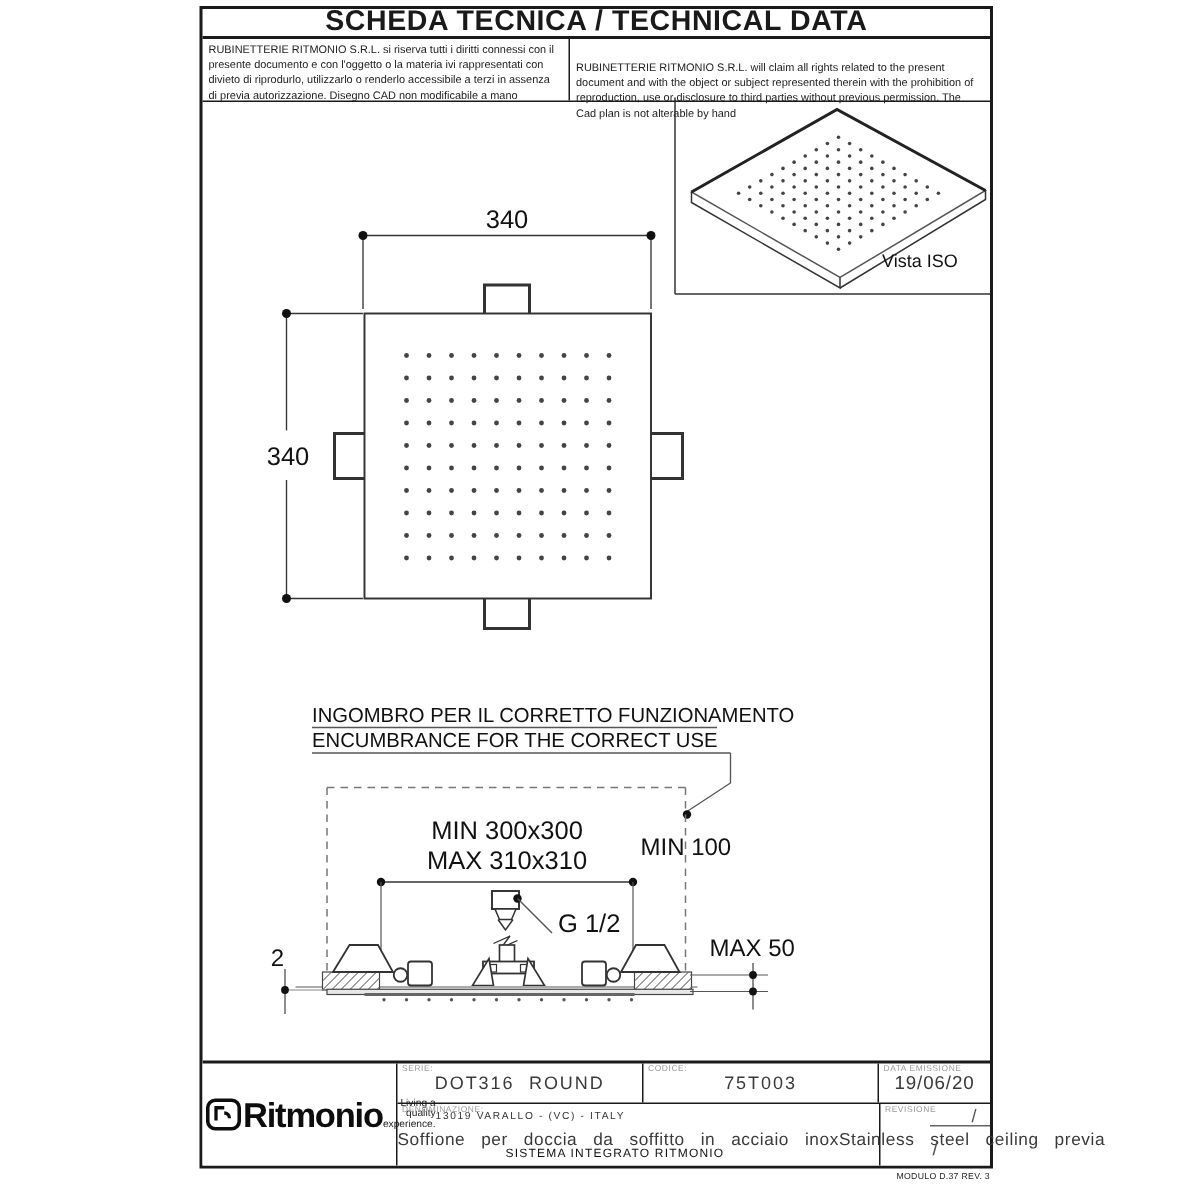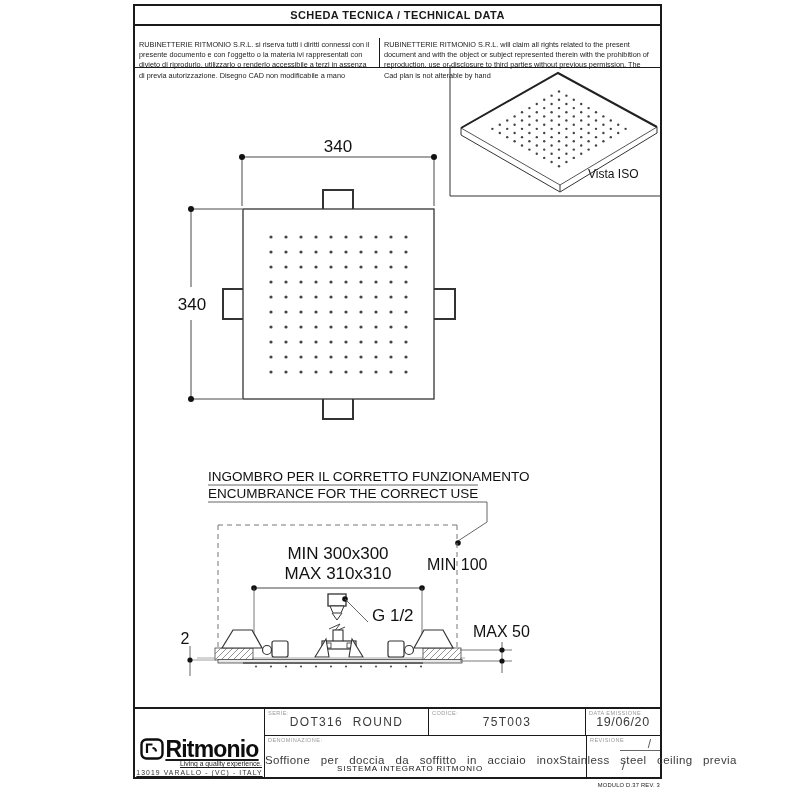--- a/index.html
+++ b/index.html
@@ -1,31 +1,31 @@
 <!DOCTYPE html>
 <html><head>
 <meta charset="utf-8">
 <style>
   html,body{margin:0;padding:0;background:#fff;}
   .page{position:relative;width:800px;height:800px;background:#fff;overflow:hidden;
         font-family:"Liberation Sans",sans-serif;color:#1a1a1a;}
   .sheet{position:absolute;left:133px;top:4px;width:529px;height:775px;
          border:2px solid #1a1a1a;box-sizing:border-box;}
   .titlebar{height:18px;border-bottom:2px solid #1a1a1a;display:flex;align-items:center;
-            justify-content:center;font-size:11px;font-weight:600;letter-spacing:.4px;}
+            justify-content:center;font-size:19px;font-weight:600;letter-spacing:.4px;}
   .disclaimers{display:flex;height:41px;border-bottom:1.5px solid #1a1a1a;
                font-size:7.3px;line-height:1.4;color:#222;}
-  .disc-it{width:245px;border-right:1.5px solid #1a1a1a;padding:2px 5px 0 4px;box-sizing:border-box;margin-top:12px;}
+  .disc-it{width:245px;border-right:1.5px solid #1a1a1a;padding:2px 5px 0 4px;box-sizing:border-box;}
   .disc-en{flex:1;padding:14px 5px 0 4px;box-sizing:border-box;}
   svg.drawing{position:absolute;left:0;top:0;width:800px;height:800px;}
   svg text{font-family:"Liberation Sans",sans-serif;fill:#111;}
   .titleblock{position:absolute;left:0;right:0;bottom:0;height:70px;
               border-top:2px solid #1a1a1a;display:flex;background:#fff;box-sizing:border-box;}
   .logo-cell{width:130px;border-right:1.5px solid #1a1a1a;box-sizing:border-box;
-             display:flex;flex-direction:column;align-items:center;justify-content:flex-end;padding:1px 2px;text-decoration:underline;}
+             display:flex;flex-direction:row;align-items:center;justify-content:flex-start;padding:1px 2px;}
   .logo-row{display:flex;align-items:flex-start;gap:1px;}
   .logo-name{font-size:23px;font-weight:800;letter-spacing:-.8px;color:#0d0d0d;line-height:1;}
   .logo-tag{font-size:6.8px;color:#222;width:100%;text-align:right;margin-top:-1px;}
   .logo-addr{font-size:6.8px;letter-spacing:1.1px;color:#333;margin-top:2px;white-space:nowrap;}
   .tb-right{flex:1;display:flex;flex-direction:column;}
   .tb-row1{height:27px;border-bottom:1.5px solid #1a1a1a;display:flex;box-sizing:border-box;}
   .tb-row2{flex:1;display:flex;}
   .tb-cell{position:relative;display:flex;align-items:center;justify-content:center;box-sizing:border-box;}
   .tb-label{position:absolute;top:1px;left:3px;font-size:5.6px;color:#999;letter-spacing:.4px;}
   .cell-serie{width:164px;border-right:1.5px solid #1a1a1a;}

